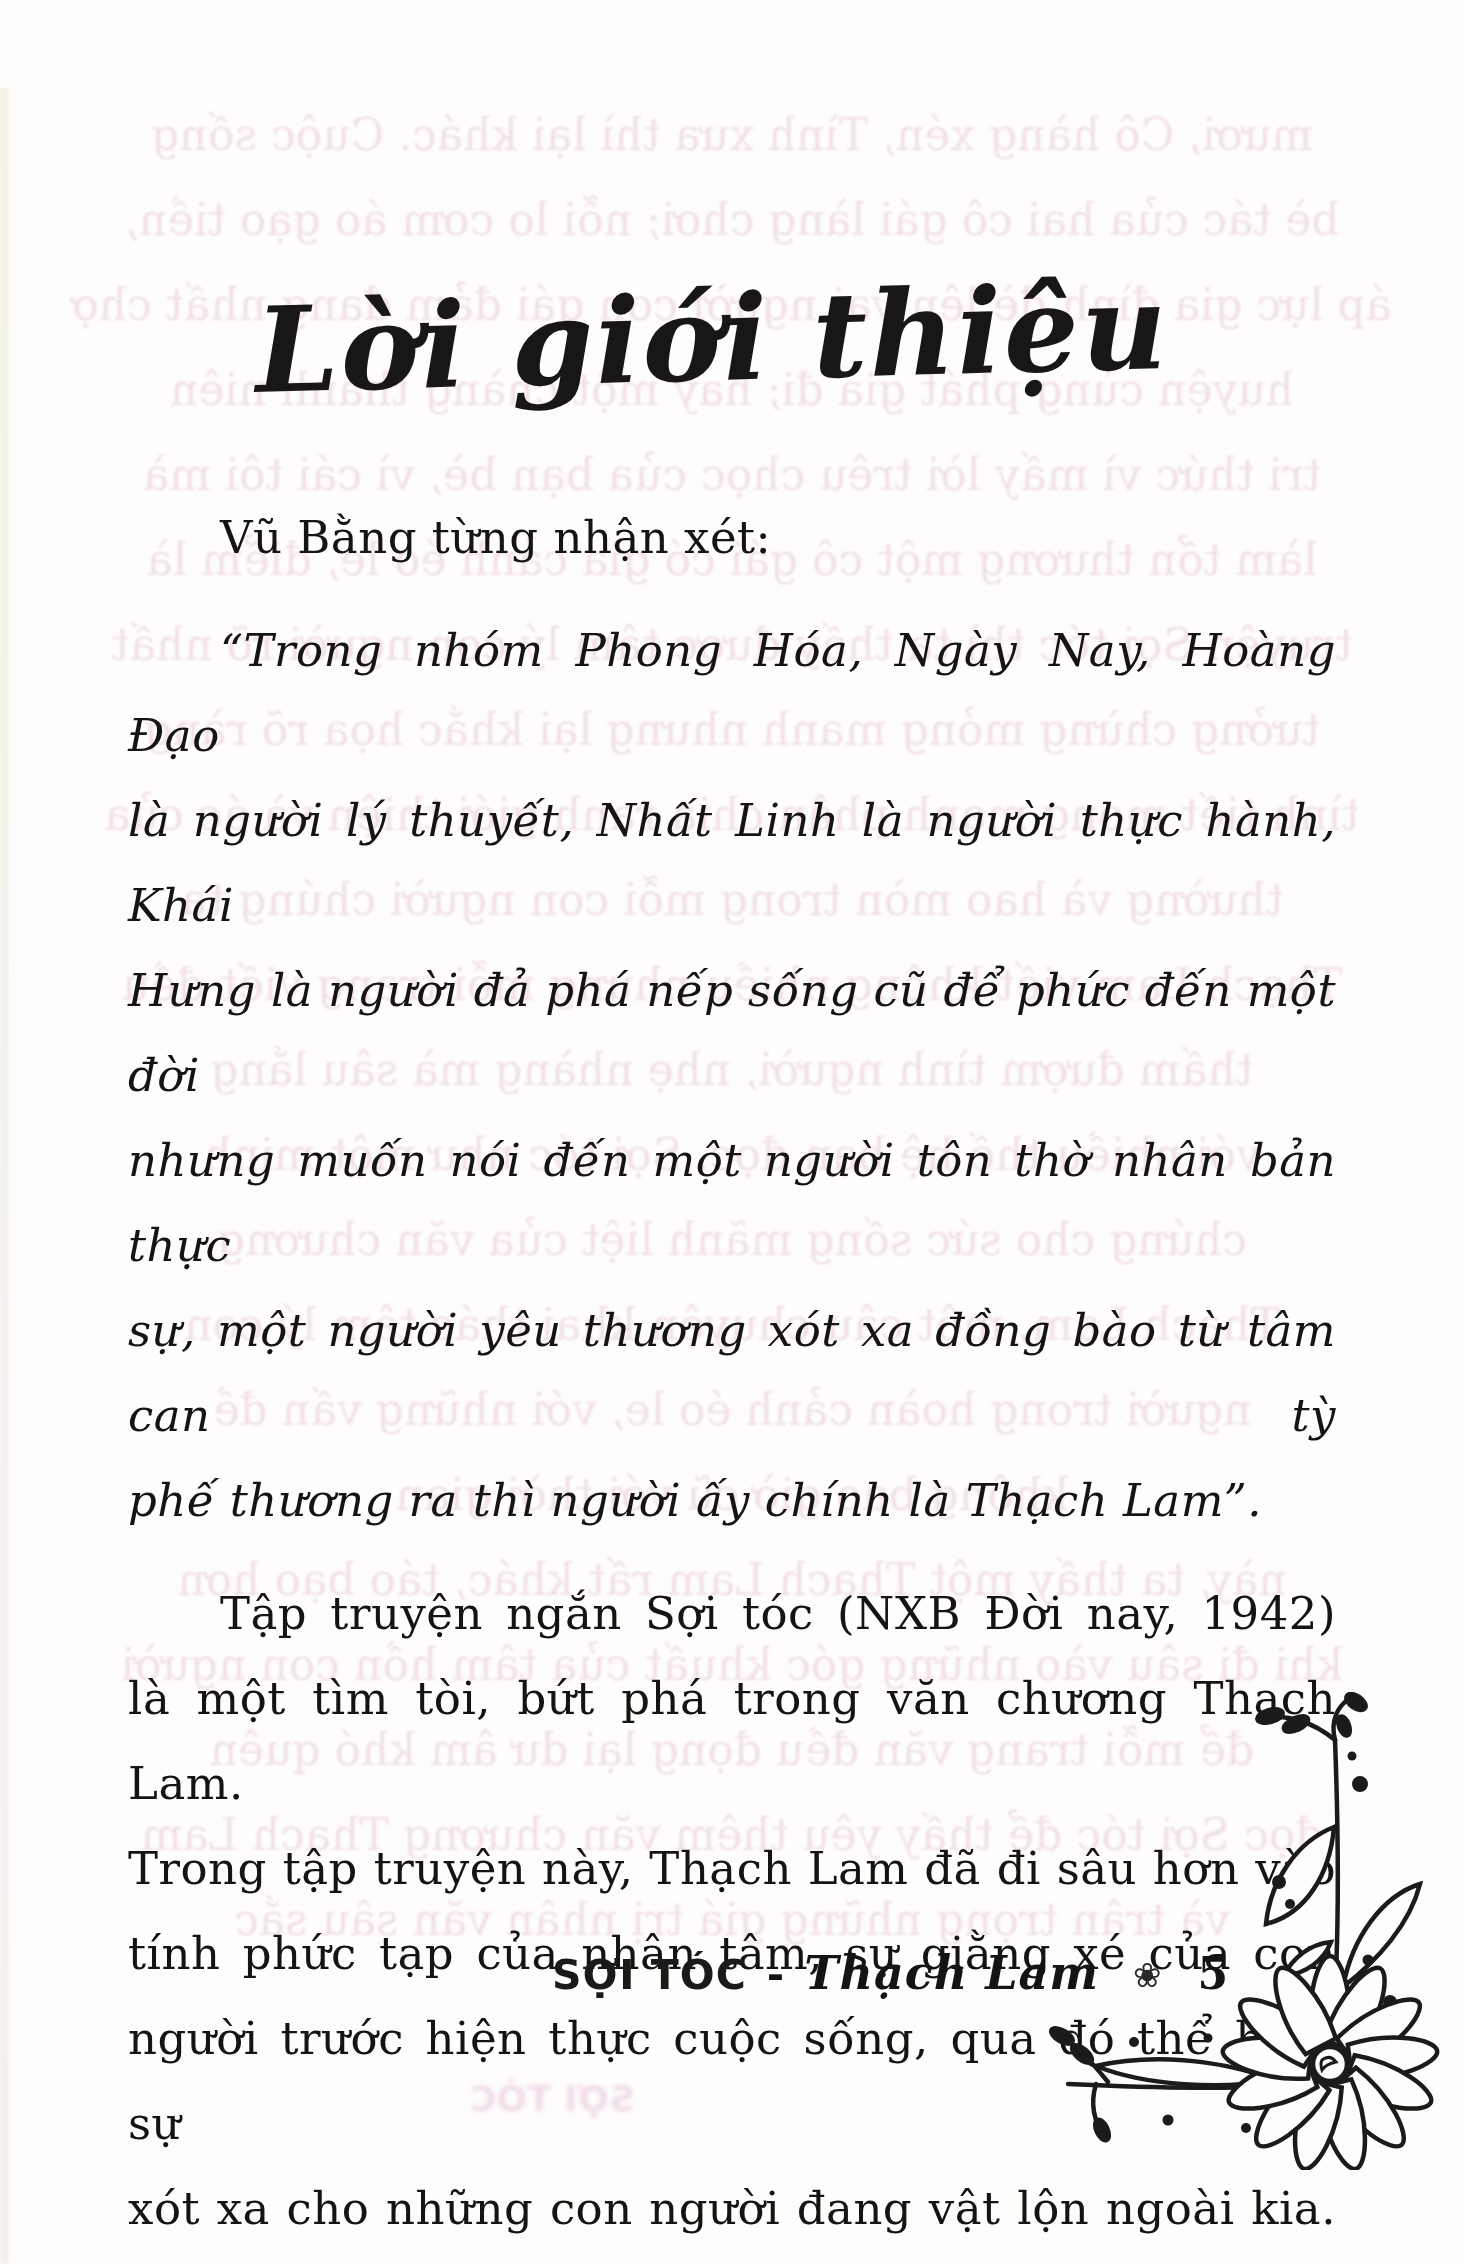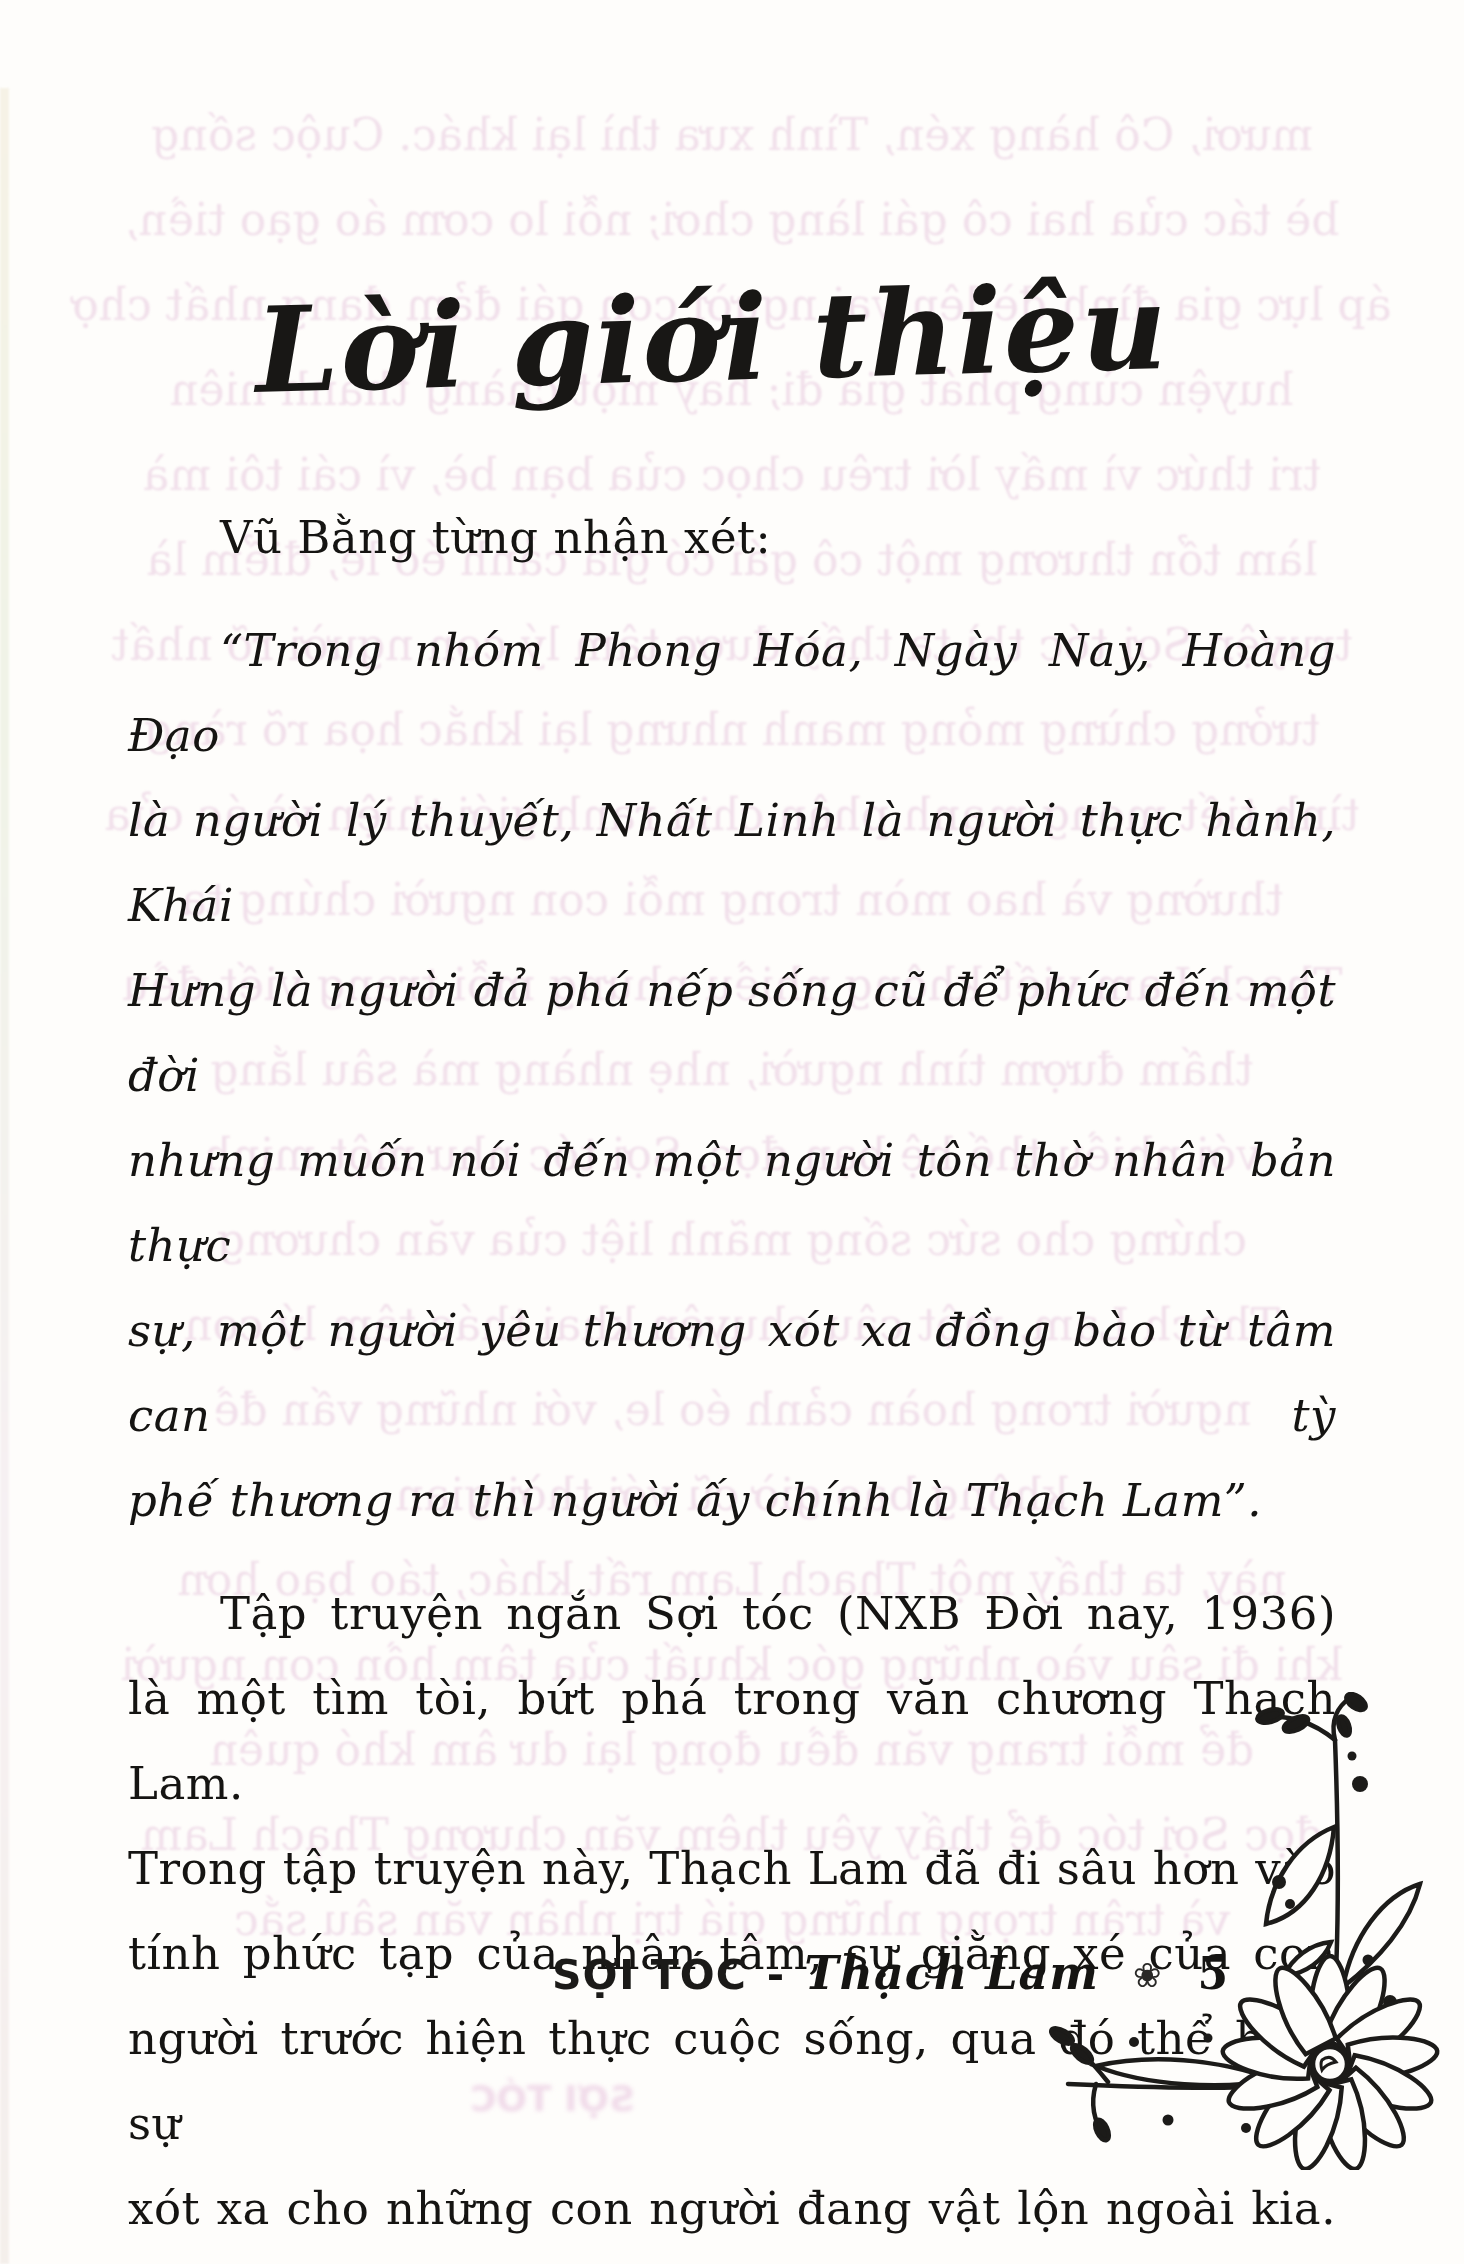--- a/index.html
+++ b/index.html
@@ -123,21 +123,21 @@
       </div>
       <div class="para italic">
         <div class="line indent">“Trong nhóm Phong Hóa, Ngày Nay, Hoàng Đạo</div>
         <div class="line">là người lý thuyết, Nhất Linh là người thực hành, Khái</div>
         <div class="line">Hưng là người đả phá nếp sống cũ để phức đến một đời</div>
         <div class="line">nhưng muốn nói đến một người tôn thờ nhân bản thực</div>
         <div class="line">sự, một người yêu thương xót xa đồng bào từ tâm can tỳ</div>
         <div class="line no-just">phế thương ra thì người ấy chính là Thạch Lam”.</div>
       </div>
       <div class="para">
-        <div class="line indent">Tập truyện ngắn Sợi tóc (NXB Đời nay, 1936)</div>
+        <div class="line indent">Tập truyện ngắn Sợi tóc (NXB Đời nay, 1942)</div>
         <div class="line">là một tìm tòi, bứt phá trong văn chương Thạch Lam.</div>
         <div class="line">Trong tập truyện này, Thạch Lam đã đi sâu hơn vào</div>
         <div class="line">tính phức tạp của nhân tâm, sự giằng xé của con</div>
         <div class="line">người trước hiện thực cuộc sống, qua đó thể hiện sự</div>
         <div class="line">xót xa cho những con người đang vật lộn ngoài kia.</div>
         <div class="line">Mở đầu là truyện ngắn Dưới bóng hoàng lan, vẫn là</div>
       </div>
     </div>
 
   <div class="footer">

